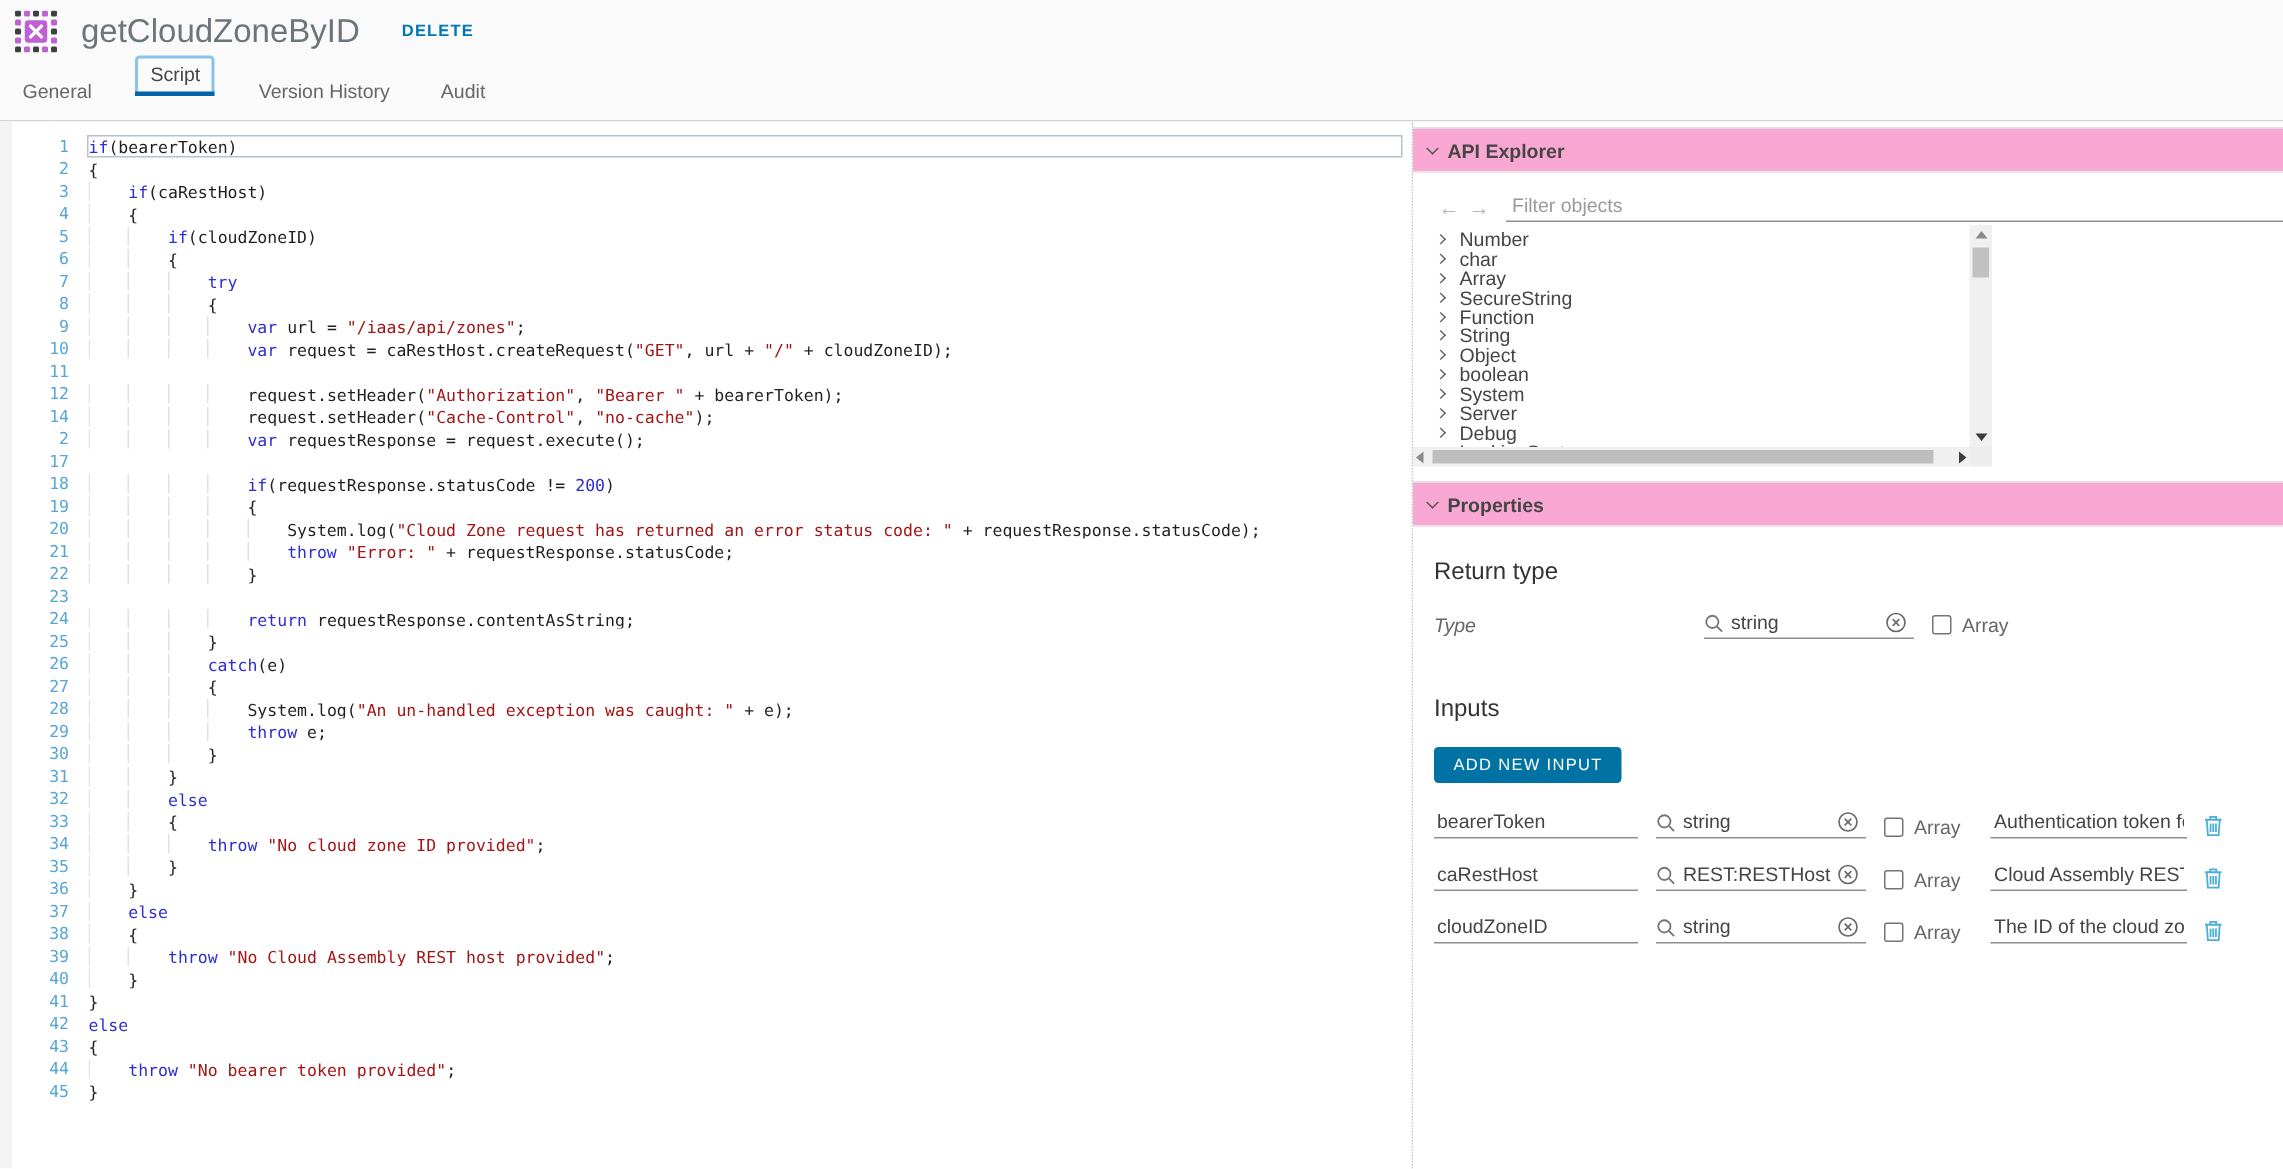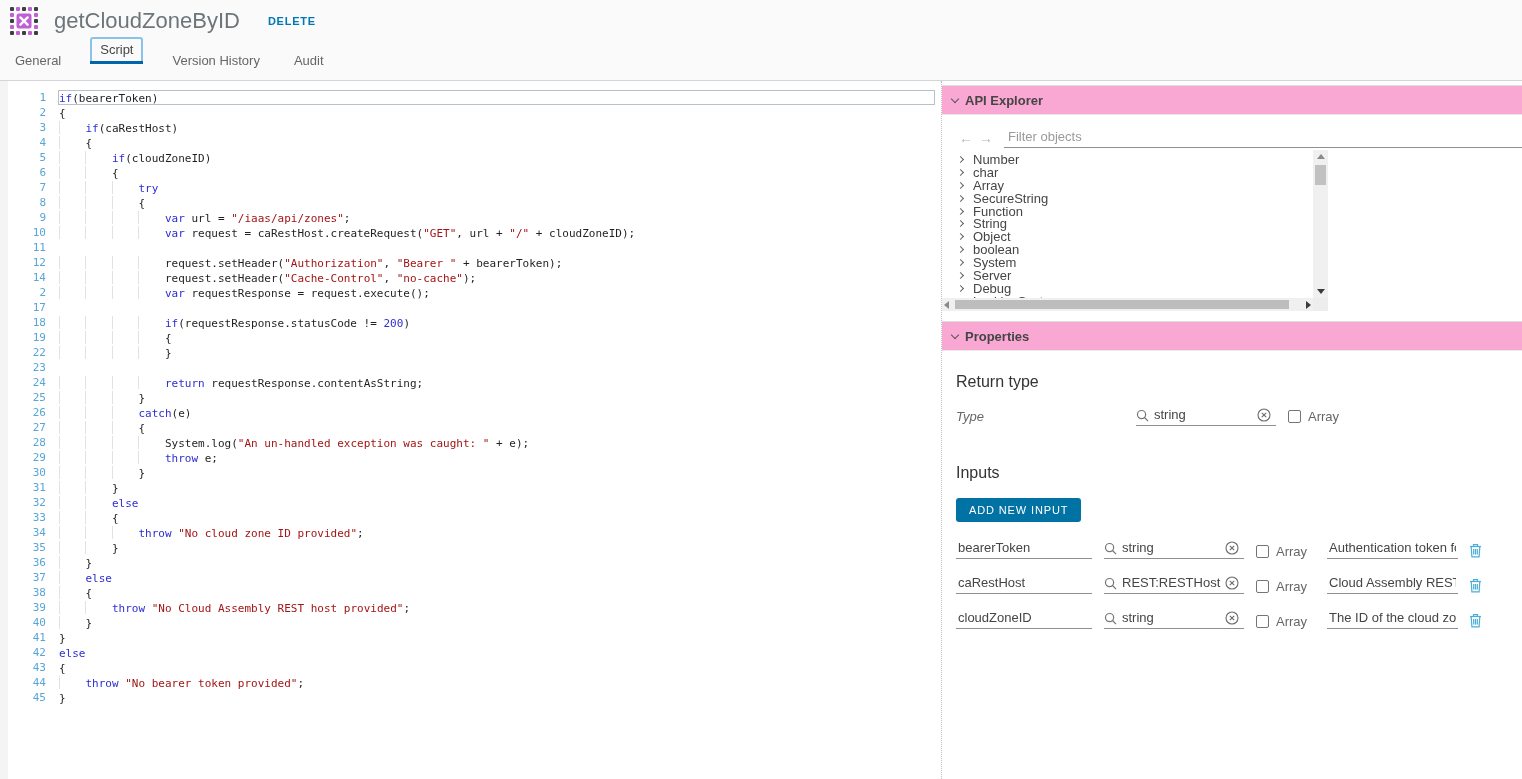--- a/index.html
+++ b/index.html
@@ -197,20 +197,28 @@
         </div>
         <div class="cl">
           <span class="ln">18</span>
           <span class="cw"><span class="ind"></span><span class="ind"></span><span class="ind"></span><span class="ind"></span><span class="k">if</span>(requestResponse.statusCode != <span class="n">200</span>)</span>
         </div>
         <div class="cl">
           <span class="ln">19</span>
           <span class="cw"><span class="ind"></span><span class="ind"></span><span class="ind"></span><span class="ind"></span>{</span>
         </div>
         <div class="cl">
+          <span class="ln">20</span>
+          <span class="cw"><span class="ind"></span><span class="ind"></span><span class="ind"></span><span class="ind"></span><span class="ind"></span>System.log(<span class="s">"Cloud Zone request has returned an error status code: "</span> + requestResponse.statusCode);</span>
+        </div>
+        <div class="cl">
+          <span class="ln">21</span>
+          <span class="cw"><span class="ind"></span><span class="ind"></span><span class="ind"></span><span class="ind"></span><span class="ind"></span><span class="k">throw</span> <span class="s">"Error: "</span> + requestResponse.statusCode;</span>
+        </div>
+        <div class="cl">
           <span class="ln">22</span>
           <span class="cw"><span class="ind"></span><span class="ind"></span><span class="ind"></span><span class="ind"></span>}</span>
         </div>
         <div class="cl">
           <span class="ln">23</span>
           <span class="cw"></span>
         </div>
         <div class="cl">
           <span class="ln">24</span>
           <span class="cw"><span class="ind"></span><span class="ind"></span><span class="ind"></span><span class="ind"></span><span class="k">return</span> requestResponse.contentAsString;</span>

